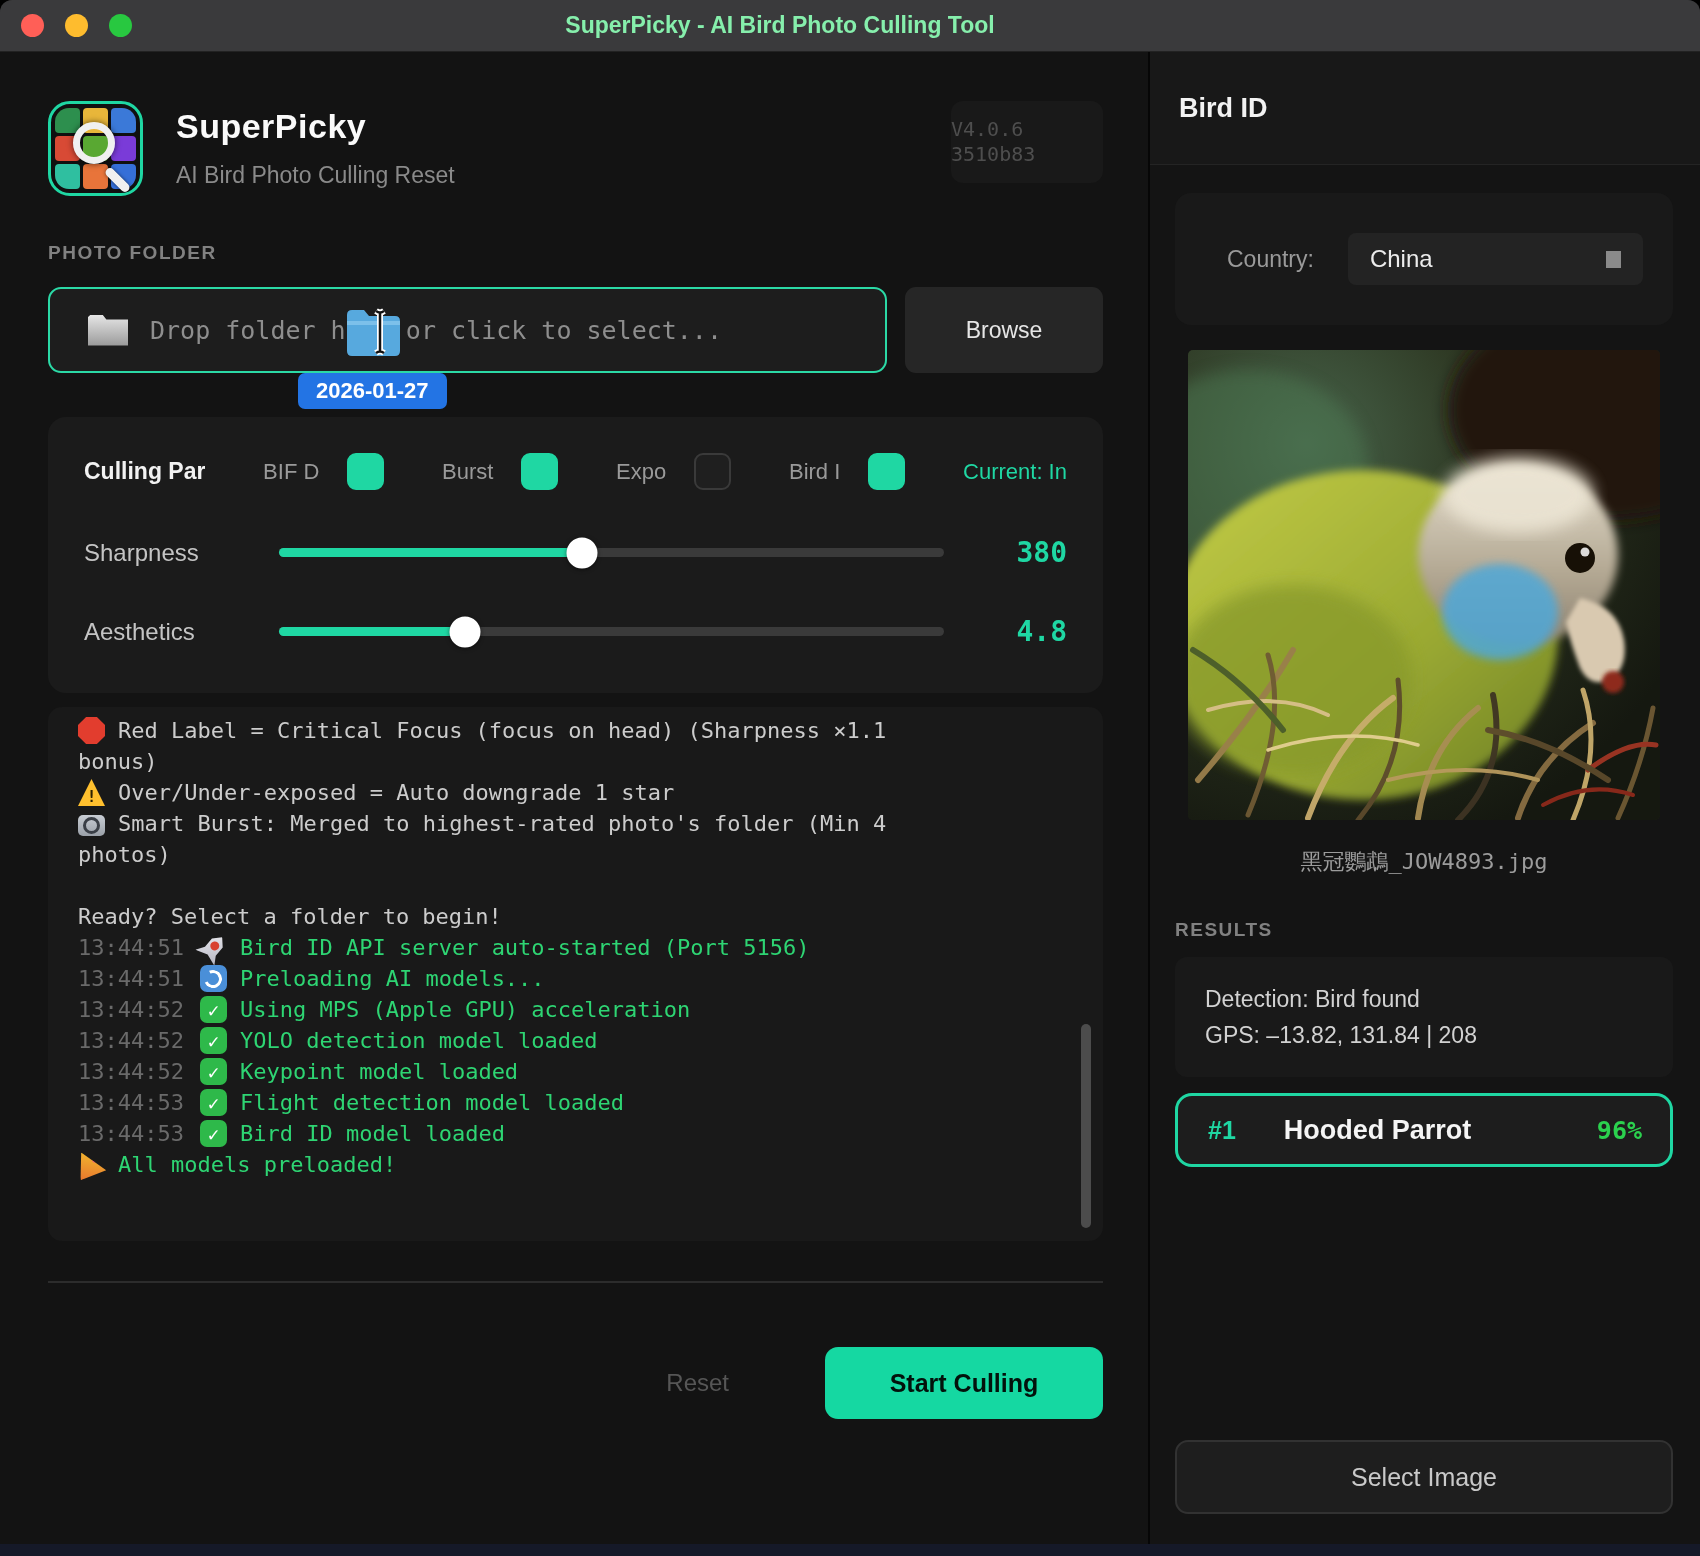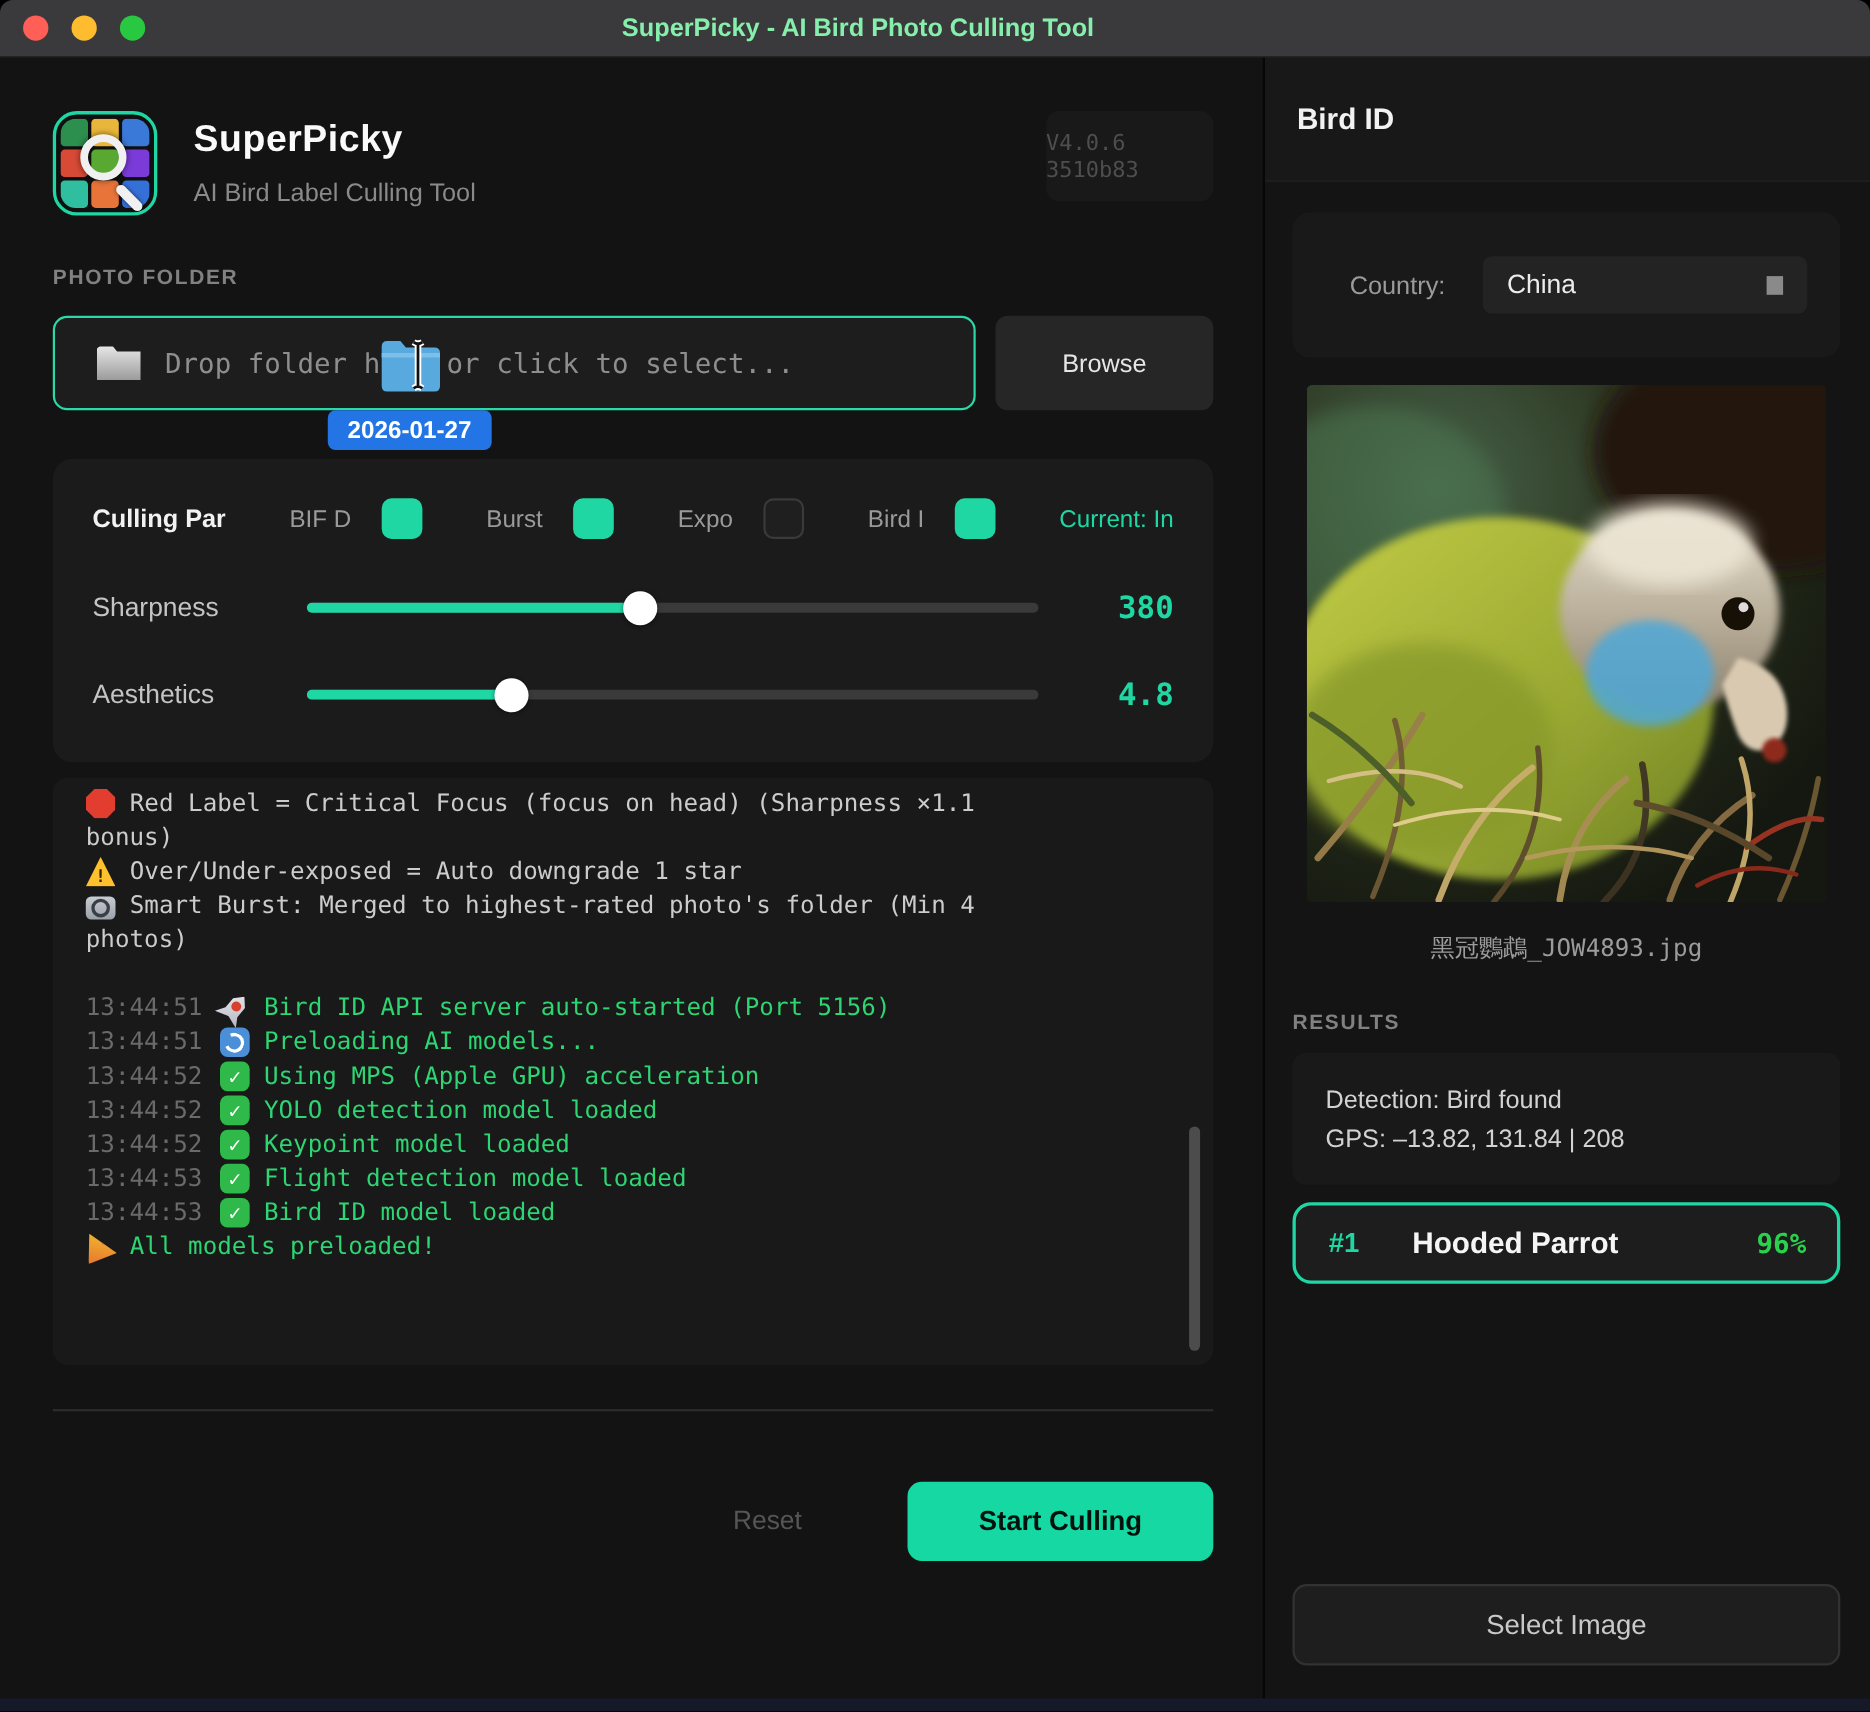--- a/index.html
+++ b/index.html
@@ -135,21 +135,21 @@
               <div style="background:#59a832"></div>
               <div style="background:#7a3bd8"></div>
             <div style="background:#2fbfa0"></div>
               <div style="background:#e8743a"></div>
               <div style="background:#356fd8"></div>
           </div>
           <div class="mag"></div>
         </div>
         <div class="hdr-text">
           <div class="app-name">SuperPicky</div>
-          <div class="tagline">AI Bird Label Culling Tool</div>
+          <div class="tagline">AI Bird Photo Culling Reset</div>
         </div>
         <div class="version">
           <div>V4.0.6</div>
           <div>3510b83</div>
         </div>
       </div>
 
       <div class="seclabel pf-label">PHOTO FOLDER</div>
 
       <div class="folder-row">
@@ -225,20 +225,23 @@
           </div>
         <div class="cline">
             <span class="ic ic-camera"></span>
             <span class="ctext" style="color: rgb(204, 204, 204);">Smart Burst: Merged to highest-rated photo's folder (Min 4</span>
           </div>
         <div class="cline">
             <span class="ctext" style="color: rgb(204, 204, 204);">photos)</span>
           </div>
         <div class="cline">
             <span class="ctext"></span>
+          </div>
+        <div class="cline">
+            <span class="ctext" style="color: rgb(204, 204, 204);">Ready? Select a folder to begin!</span>
           </div>
         <div class="cline">
             <span class="ctime">13:44:51</span>
             <span class="ic ic-rocket"></span>
             <span class="ctext" style="color: rgb(46, 213, 115);">Bird ID API server auto-started (Port 5156)</span>
           </div>
         <div class="cline">
             <span class="ctime">13:44:51</span>
             <span class="ic ic-refresh"></span>
             <span class="ctext" style="color: rgb(46, 213, 115);">Preloading AI models...</span>

